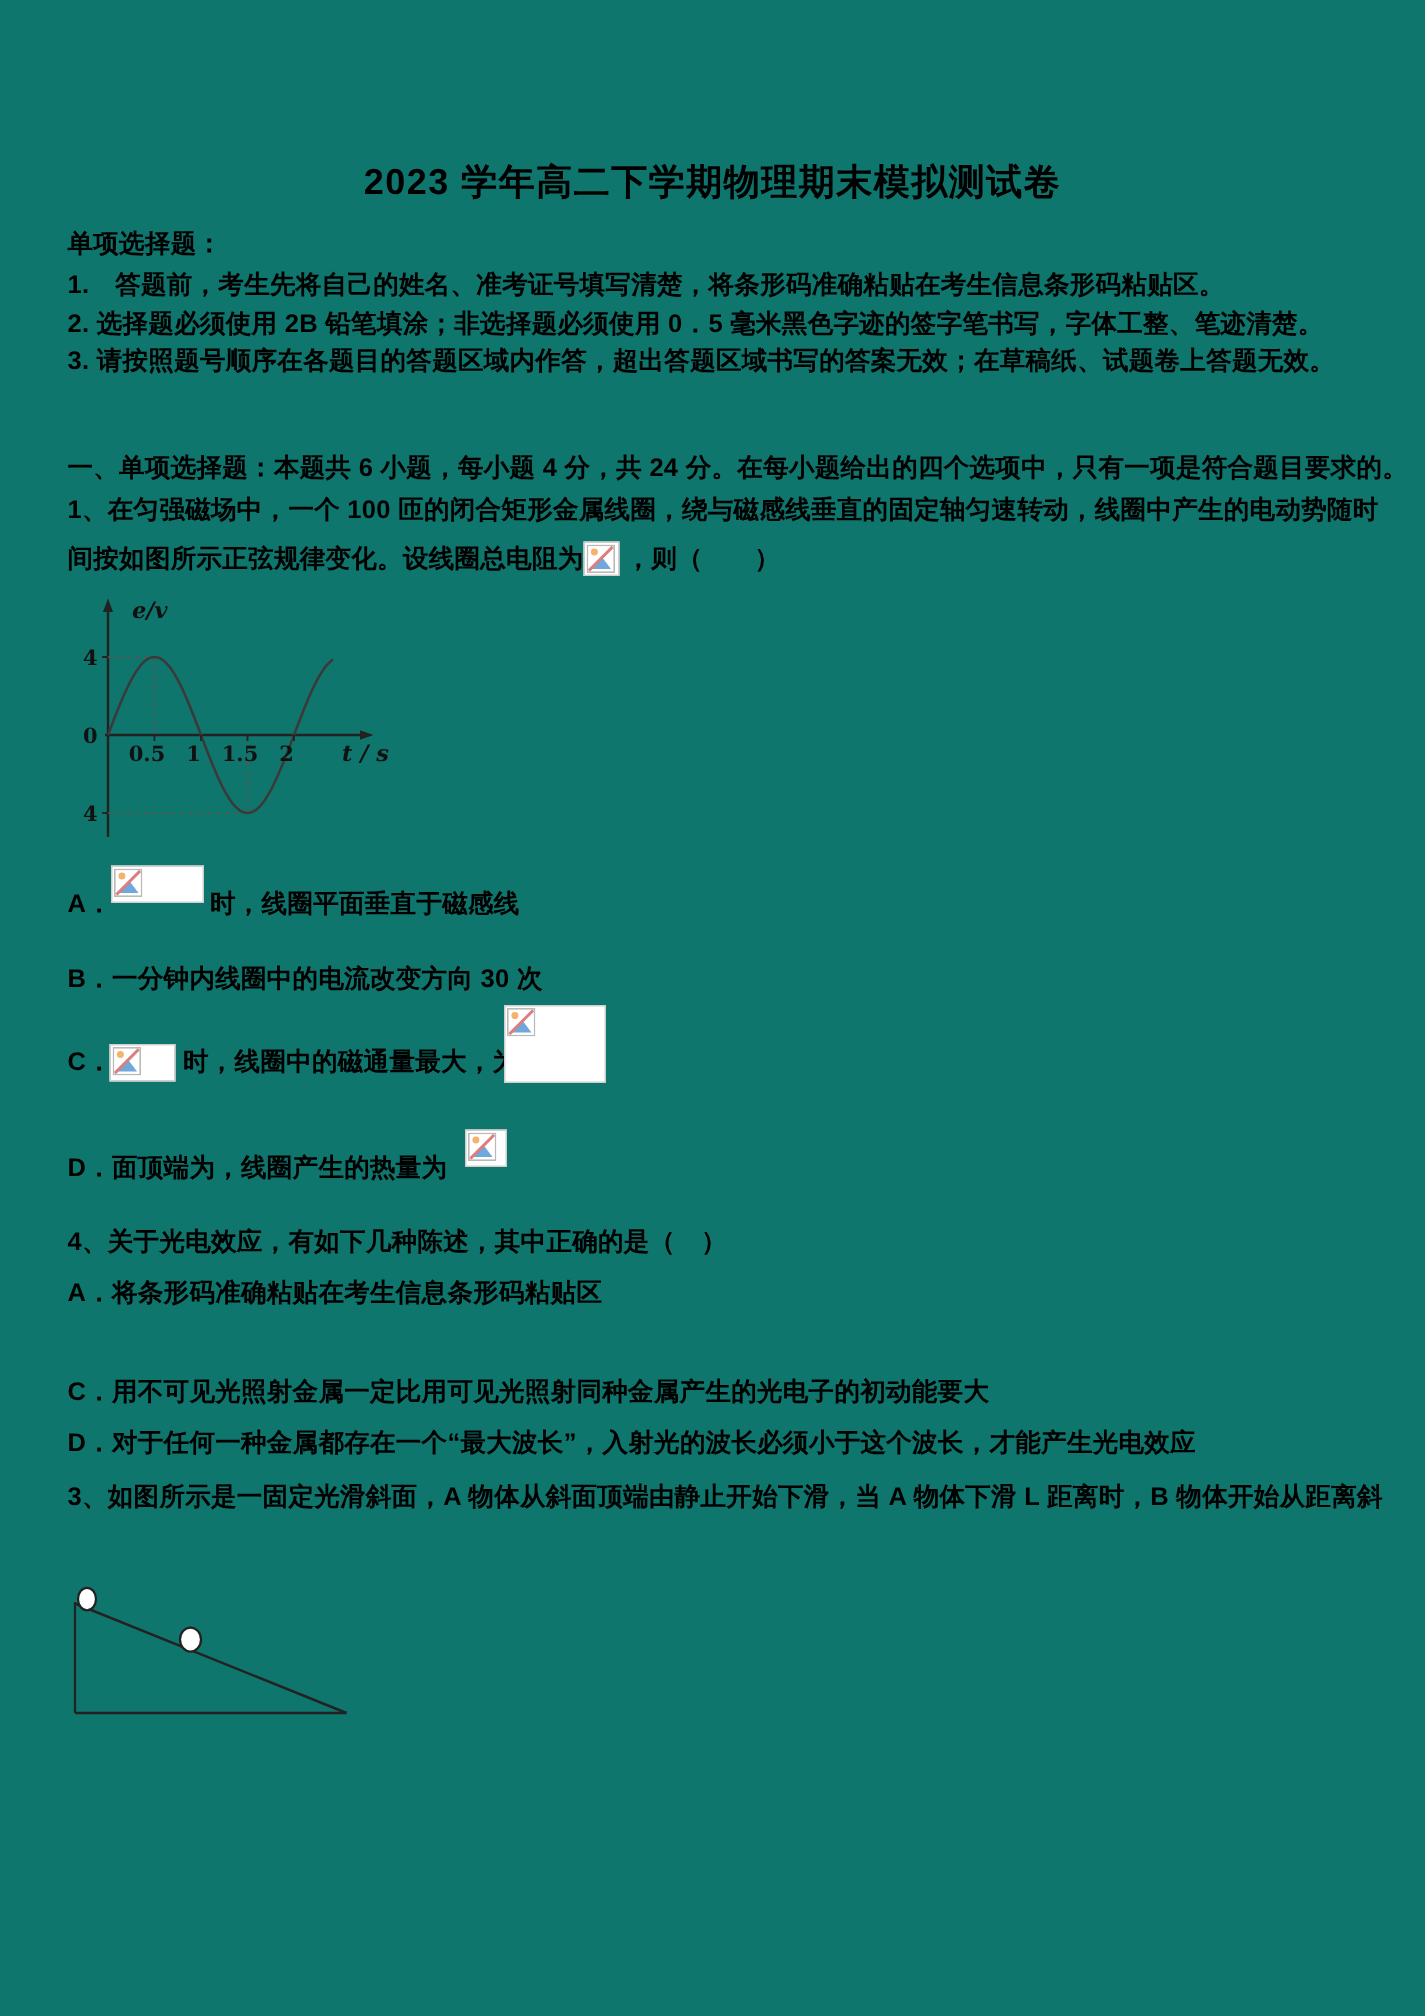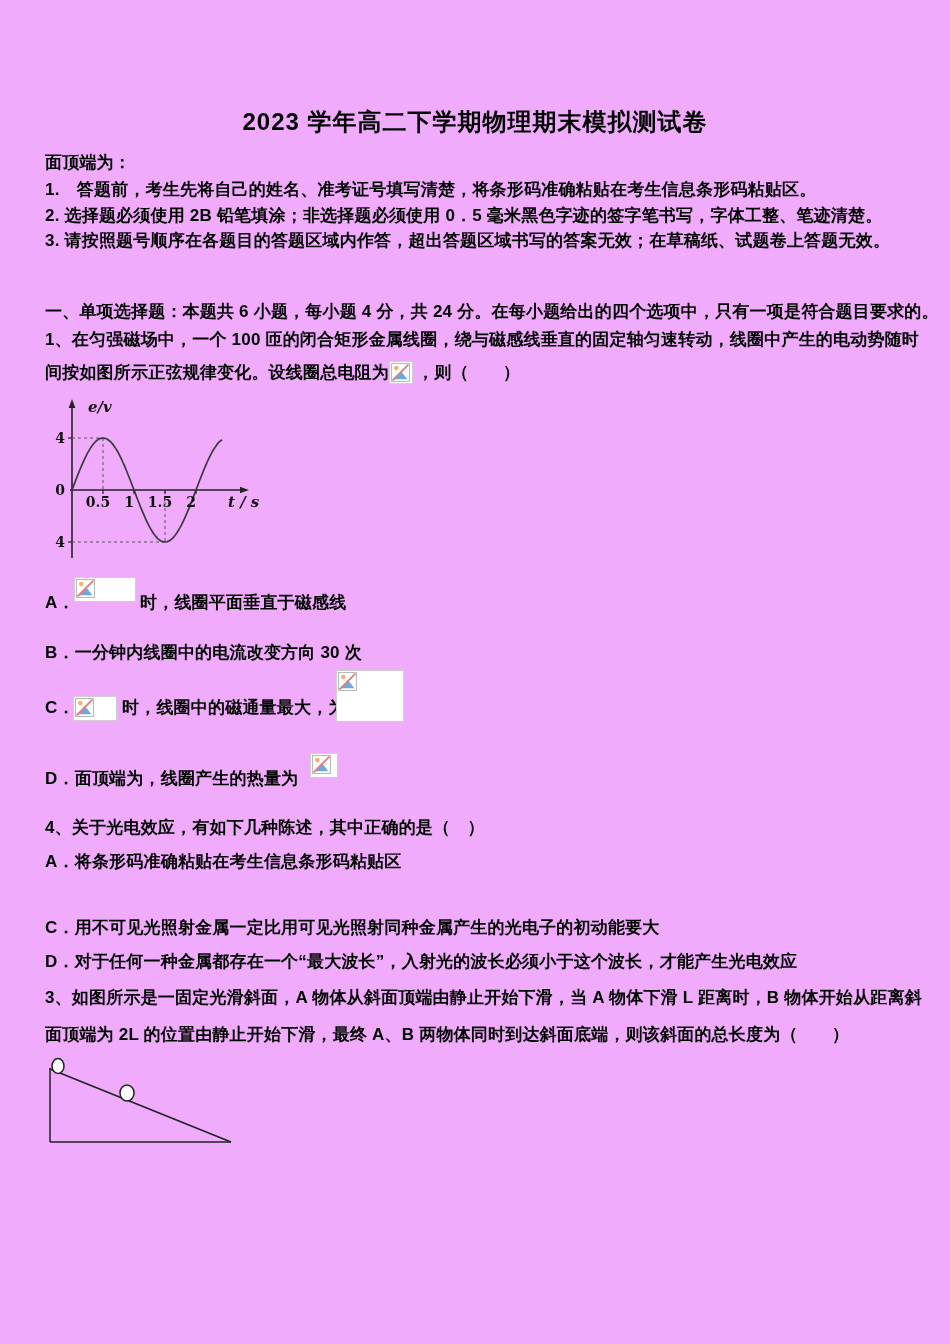--- a/index.html
+++ b/index.html
@@ -1,20 +1,20 @@
 <!DOCTYPE html>
 <html><head>
 <meta charset="utf-8">
 <style>
   html,body{margin:0;padding:0;background:#888;}
   #page{
     position:relative;
     width:950px;height:1344px;
     margin:0 auto;
-    background:#f0abfc;
+    background:#0f766e;
     overflow:hidden;
     font-family:"Liberation Sans", sans-serif;
     color:#000;
   }
   .line{
     position:absolute;
     left:45px;
     font-size:17px;
     line-height:22px;
     font-weight:700;
@@ -49,21 +49,21 @@
     <circle cx="5" cy="4.8" r="2.2" fill="#f6b26b"></circle>
     <polygon points="3,15.5 9.5,7.5 15.5,15.5" fill="#6fa8dc"></polygon>
     <line x1="1.5" y1="16.5" x2="16.5" y2="1.5" stroke="#dd7e7e" stroke-width="1.8"></line>
   </symbol>
 </svg>
 
 <div id="page">
 
   <div class="line title" style="top:107px">2023 学年高二下学期物理期末模拟测试卷</div>
 
-  <div class="line" style="top:152px">面顶端为：</div>
+  <div class="line" style="top:152px">单项选择题：</div>
   <div class="line" style="top:179px">1.　答题前，考生先将自己的姓名、准考证号填写清楚，将条形码准确粘贴在考生信息条形码粘贴区。</div>
   <div class="line" style="top:205px">2. 选择题必须使用 2B 铅笔填涂；非选择题必须使用 0．5 毫米黑色字迹的签字笔书写，字体工整、笔迹清楚。</div>
   <div class="line" style="top:230px">3. 请按照题号顺序在各题目的答题区域内作答，超出答题区域书写的答案无效；在草稿纸、试题卷上答题无效。</div>
 
   <div class="line" style="top:301px">一、单项选择题：本题共 6 小题，每小题 4 分，共 24 分。在每小题给出的四个选项中，只有一项是符合题目要求的。</div>
 
   <div class="line" style="top:329px">1、在匀强磁场中，一个 100 匝的闭合矩形金属线圈，绕与磁感线垂直的固定轴匀速转动，线圈中产生的电动势随时</div>
   <div class="line" style="top:362px">间按如图所示正弦规律变化。设线圈总电阻为</div>
   <span class="ph" style="left:389px;top:361px;width:24px;height:23px">
     <svg class="ico" width="19" height="19">
@@ -128,21 +128,20 @@
         <use href="#broken-img"></use>
       </svg>
   </span>
 
   <div class="line" style="top:817px">4、关于光电效应，有如下几种陈述，其中正确的是（　）</div>
   <div class="line" style="top:851px">A．将条形码准确粘贴在考生信息条形码粘贴区</div>
   <div class="line" style="top:917px">C．用不可见光照射金属一定比用可见光照射同种金属产生的光电子的初动能要大</div>
   <div class="line" style="top:951px">D．对于任何一种金属都存在一个“最大波长”，入射光的波长必须小于这个波长，才能产生光电效应</div>
 
   <div class="line" style="top:987px">3、如图所示是一固定光滑斜面，A 物体从斜面顶端由静止开始下滑，当 A 物体下滑 L 距离时，B 物体开始从距离斜</div>
-  <div class="line" style="top:1024px">面顶端为 2L 的位置由静止开始下滑，最终 A、B 两物体同时到达斜面底端，则该斜面的总长度为（　　）</div>
 
   <svg viewBox="0 0 200 92" style="position:absolute;left:40px;top:1055px;width:200px;height:92px">
     <line x1="10" y1="13" x2="10" y2="87" stroke="#222" stroke-width="1.5"></line>
     <line x1="10" y1="87" x2="191" y2="87" stroke="#222" stroke-width="1.7"></line>
     <line x1="10" y1="14" x2="191" y2="87" stroke="#222" stroke-width="1.7"></line>
     <ellipse cx="18" cy="11" rx="6" ry="7.5" fill="#fff" stroke="#222" stroke-width="1.5"></ellipse>
     <ellipse cx="87" cy="38" rx="7" ry="8" fill="#fff" stroke="#222" stroke-width="1.5"></ellipse>
   </svg>
 
 </div>

